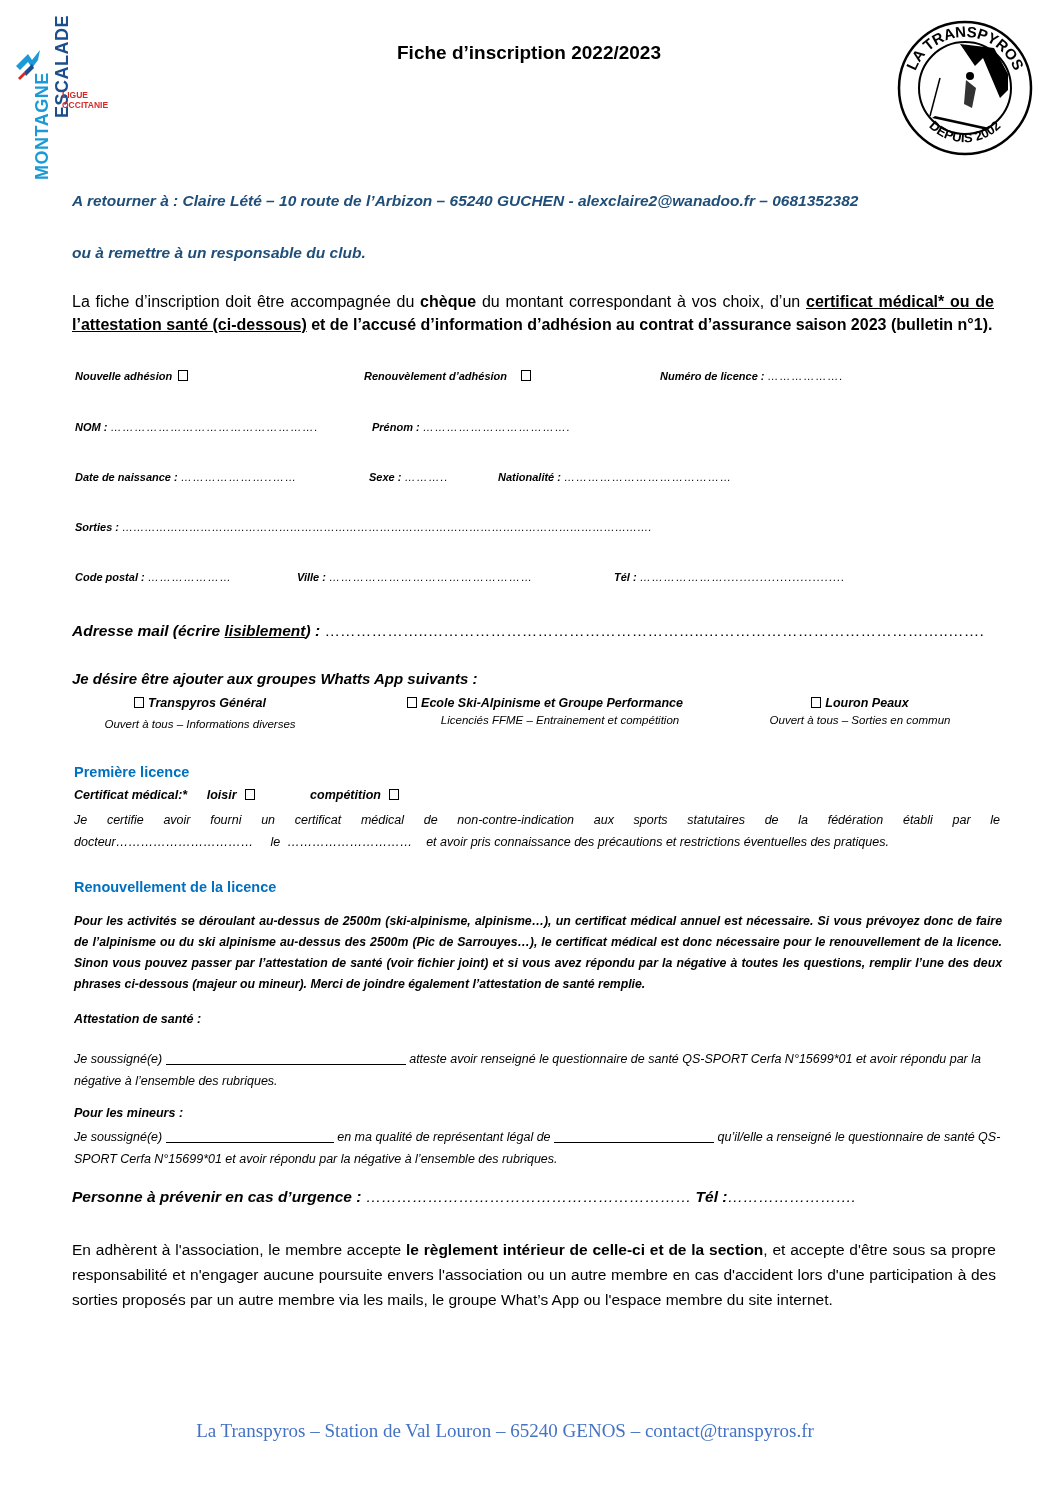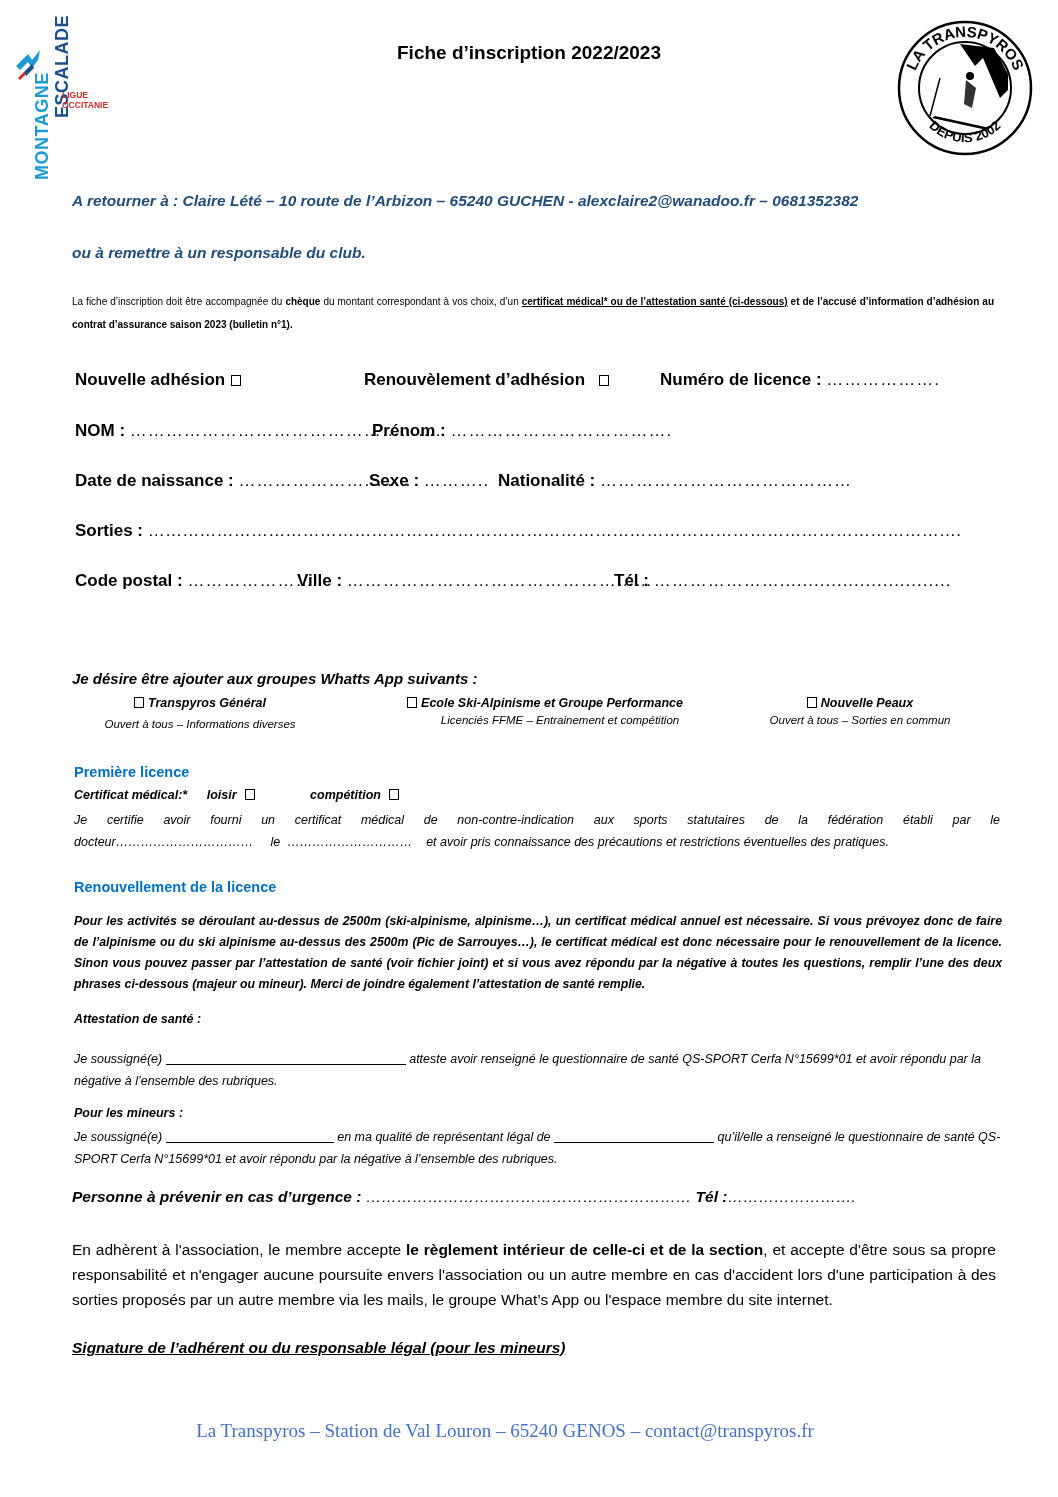--- a/index.html
+++ b/index.html
@@ -20,25 +20,25 @@
   .logo-club { left: 890px; top: 18px; width: 150px; height: 140px; }
 
   .title { left: 0; width: 1058px; text-align: center; font-weight: bold; font-size: 19px; }
   .title1 { top: 42px; }
   .title2 { top: 85px; }
 
   .navy { color: #1f4e79; font-weight: bold; font-style: italic; font-size: 15.5px; }
   .ret1 { left: 72px; top: 192px; }
   .ret2 { left: 72px; top: 244px; }
 
-  .intro { left: 72px; top: 290px; width: 922px; font-size: 10px; line-height: 23px; text-align: justify; }
+  .intro { left: 72px; top: 290px; width: 922px; font-size: 16px; line-height: 23px; text-align: justify; }
   .intro b { font-weight: bold; }
   .intro u b, .intro b u { text-decoration: underline; }
 
-  .row { left: 75px; font-size: 17px; font-weight: bold; white-space: nowrap; }
+  .row { left: 75px; font-size: 11px; font-weight: bold; white-space: nowrap; font-style: italic; }
   .chk { display: inline-block; width: 8px; height: 9px; border: 1px solid #000; margin-left: 6px; vertical-align: -1px; }
 
   .field-line { font-weight: normal; letter-spacing: 1px; }
 
   .wa-head { left: 72px; top: 670px; font-size: 15px; font-weight: bold; font-style: italic; }
   .wa-opt { font-size: 12.5px; font-style: italic; font-weight: bold; text-align: center; }
   .wa-sub { font-size: 11.5px; font-style: italic; text-align: center; }
 
   .sec { left: 74px; font-size: 14.5px; font-weight: bold; color: #0070c0; }
 
@@ -140,33 +140,36 @@
   <div class="abs row" style="top:571px;">
     <span>Code postal : </span><span class="field-line">…………………</span>
   </div>
   <div class="abs row" style="left:297px; top:571px;">
     <span>Ville : </span><span class="field-line">……………………………………………</span>
   </div>
   <div class="abs row" style="left:614px; top:571px;">
     <span>Tél : </span><span class="field-line">…………………..............................</span>
   </div>
 
+  <div class="abs row" style="left:72px; top:622px; font-style:italic; font-size:15.5px;">
+    <span>Adresse mail (écrire </span><u>lisiblement</u><span>) : </span><span class="field-line" style="font-style:normal; letter-spacing:0.2px;">………………..……………………………………………..………………………………………..…….</span>
+  </div>
 
   <div class="abs wa-head">Je désire être ajouter aux groupes Whatts App suivants :</div>
 
   <div class="abs" style="left:80px; top:696px; width:240px;">
     <div class="wa-opt"><span class="chk" style="margin:0 4px 0 0;"></span><span>Transpyros Général</span></div>
     <div class="wa-sub" style="margin-top:8px;">Ouvert à tous – Informations diverses</div>
   </div>
   <div class="abs" style="left:380px; top:696px; width:330px;">
     <div class="wa-opt"><span class="chk" style="margin:0 4px 0 0;"></span><span>Ecole Ski-Alpinisme et Groupe Performance</span></div>
     <div class="wa-sub" style="margin-top:4px; padding-left:30px;">Licenciés FFME – Entrainement et compétition</div>
   </div>
   <div class="abs" style="left:745px; top:696px; width:230px;">
-    <div class="wa-opt"><span class="chk" style="margin:0 4px 0 0;"></span><span>Nouvelle Peaux</span></div>
+    <div class="wa-opt"><span class="chk" style="margin:0 4px 0 0;"></span><span>Louron Peaux</span></div>
     <div class="wa-sub" style="margin-top:4px;">Ouvert à tous – Sorties en commun</div>
   </div>
 
   <div class="abs sec" style="top:764px;">Première licence</div>
   <div class="abs itb" style="left:74px; top:788px; white-space:nowrap;">
     <span>Certificat médical:*</span>
     <span style="margin-left:16px;">loisir</span><span class="chk" style="margin-left:8px;"></span>
     <span style="margin-left:52px;">compétition</span><span class="chk" style="margin-left:8px;"></span>
   </div>
   <div class="abs it just" style="left:74px; top:809px; width:926px; line-height:22px;">
@@ -186,17 +189,16 @@
     <span>Je soussigné(e) </span><span class="blank" style="width:168px;"></span><span> en ma qualité de représentant légal de </span><span class="blank" style="width:160px;"></span><span> qu’il/elle a renseigné le questionnaire de santé QS-SPORT Cerfa N°15699*01 et avoir répondu par la négative à l’ensemble des rubriques.</span>
   </div>
 
   <div class="abs urgent">
     <span>Personne à prévenir en cas d’urgence : </span><span style="font-weight:normal;">……………………………………………………… </span><span>Tél :</span><span style="font-weight:normal;">…………………….</span>
   </div>
 
   <div class="abs closing">
     <span>En adhèrent à l'association, le membre accepte </span><b>le règlement intérieur de celle-ci et de la section</b><span>, et accepte d'être sous sa propre responsabilité et n'engager aucune poursuite envers l'association ou un autre membre en cas d'accident lors d'une participation à des sorties proposés par un autre membre via les mails, le groupe What’s App ou l'espace membre du site internet.</span>
   </div>
-  <div class="abs sig">Signature de l’adhérent ou du responsable légal (pour les mineurs)</div>
 
   <div class="abs footer">La Transpyros – Station de Val Louron – 65240 GENOS – contact@transpyros.fr</div>
 
 </div>
 
 </body></html>

